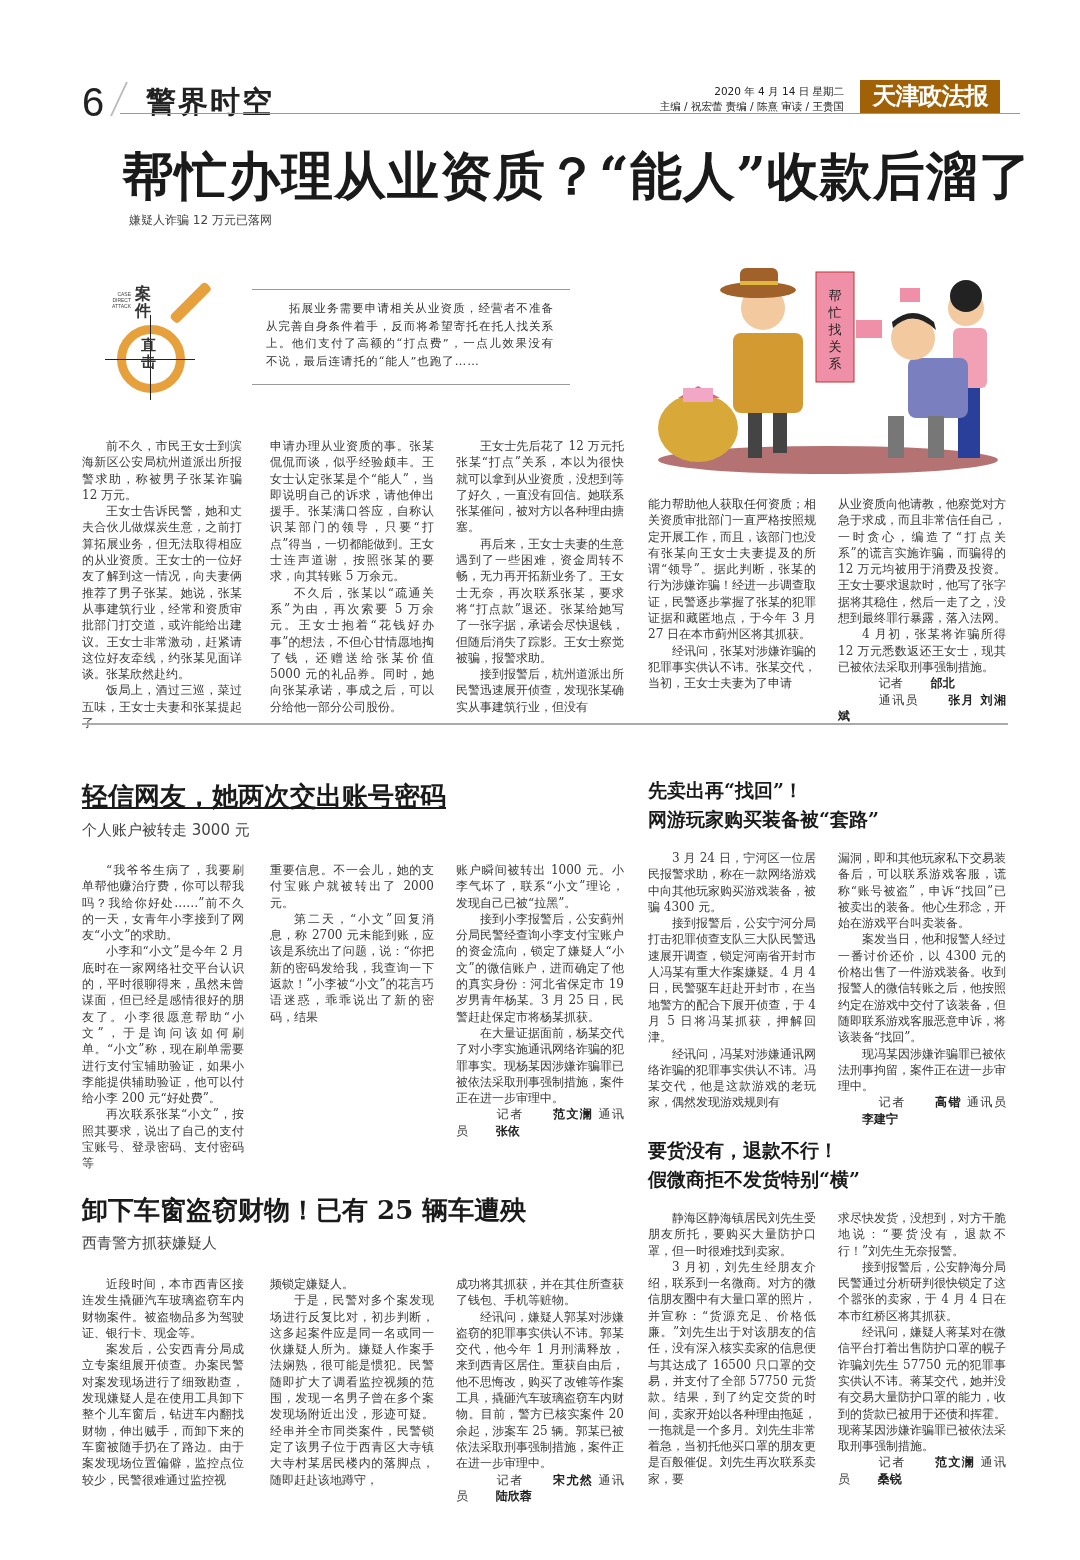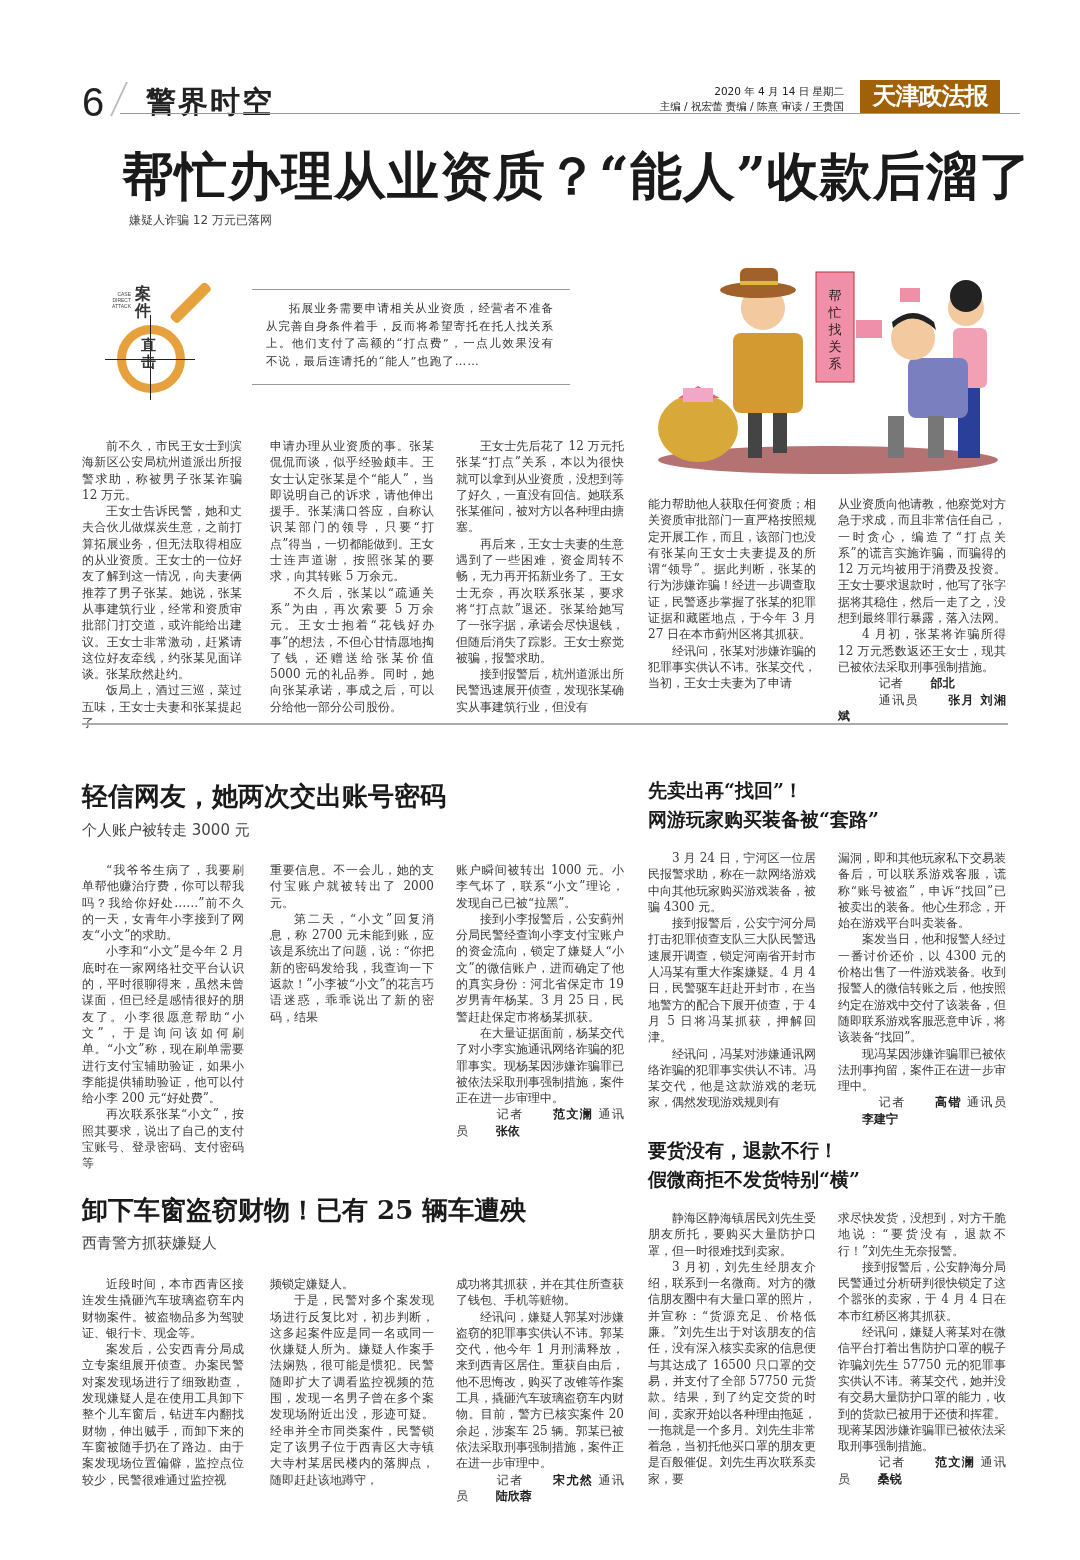--- a/index.html
+++ b/index.html
@@ -37,21 +37,21 @@
 
   .illus { left:648px; top:238px; width:360px; height:240px; }
 
   .col { font-size:12px; line-height:16.3px; color:#3a3a3a; text-align:justify; }
   .col p { margin:0; text-indent:2em; }
   .col .byline { text-indent:3.4em; }
   .col .byline b { font-weight:bold; color:#222;padding-left:24px; }
 
   .rule { height:2px; background:#aaa; }
 
-  .h2 { left:82px; top:778px; font-size:26px; line-height:36px; }
+  .h2 { left:82px; top:778px; font-size:26px; line-height:36px;text-decoration:underline; }
   .s2 { left:82px; top:821px; font-size:15px; }
   .h3 { left:648px; top:776px; font-size:19px; line-height:29px; }
   .h4 { left:648px; top:1136px; font-size:19px; line-height:29px; }
   .h5 { left:82px; top:1192px; font-size:26px; line-height:36px; }
   .s5 { left:82px; top:1234px; font-size:15px; }
 </style>
 </head>
 <body>
 
 <div class="abs page-num">6</div>

